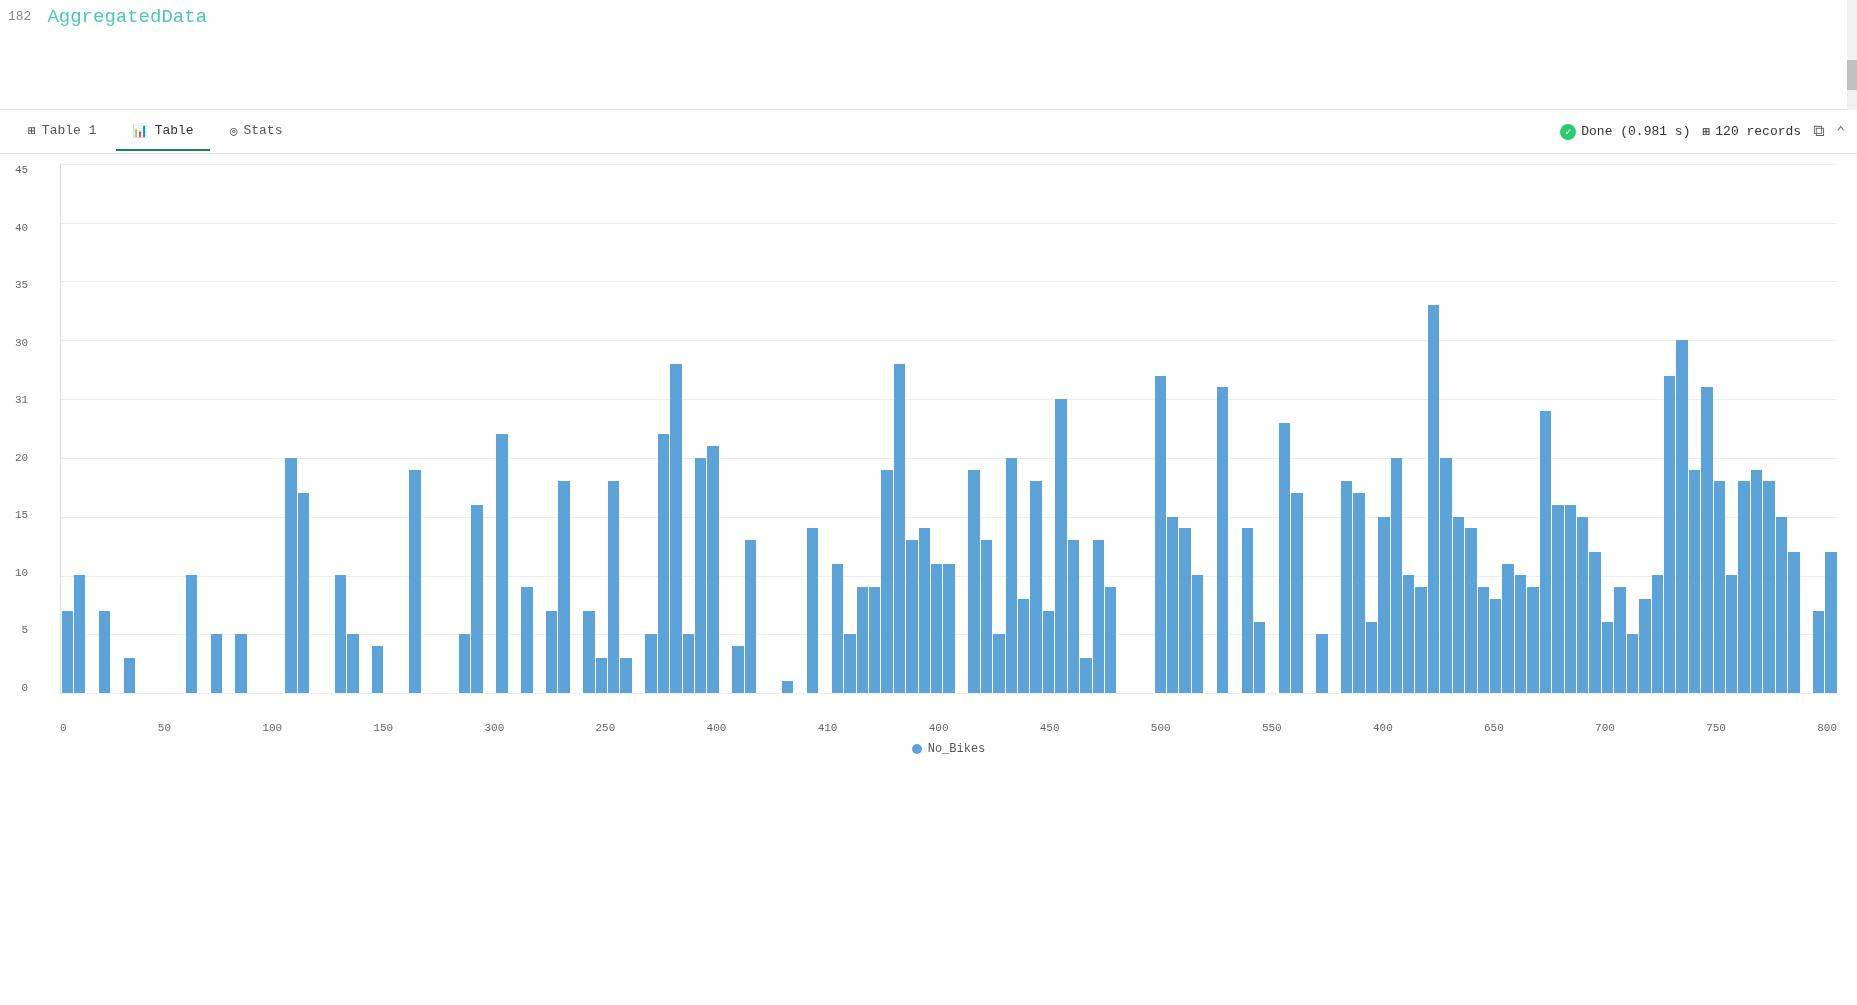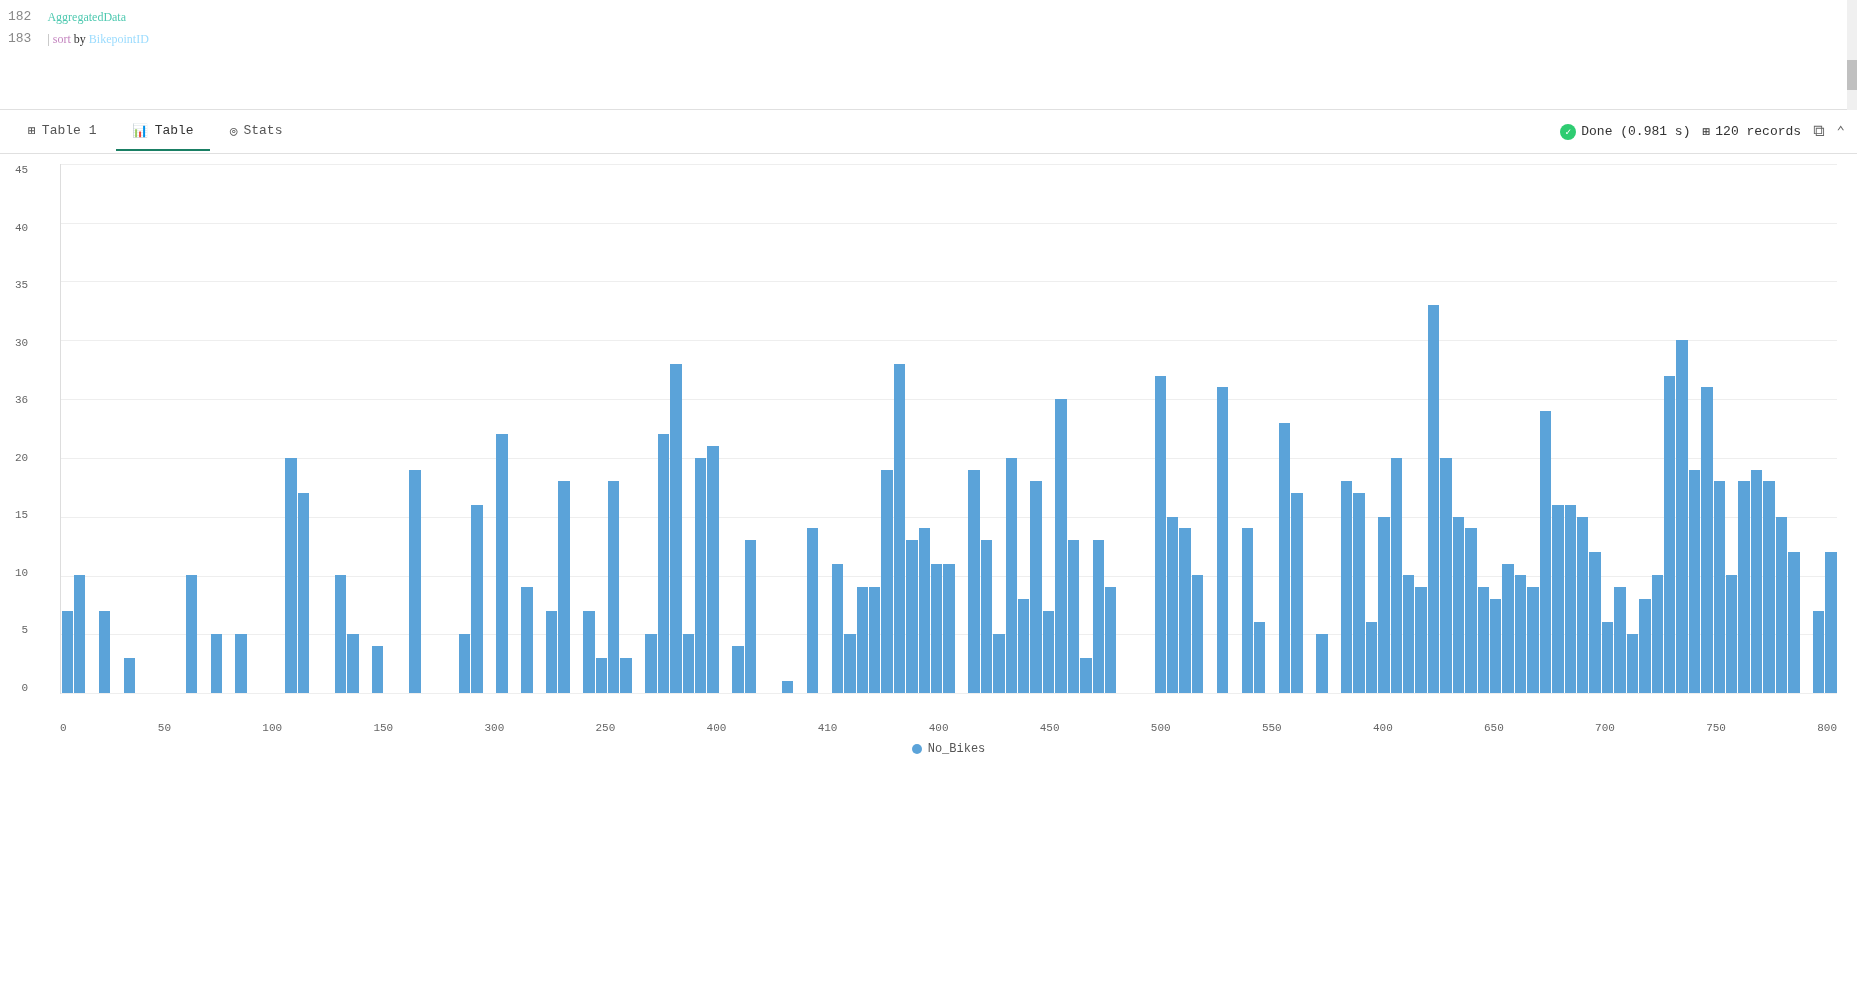--- a/index.html
+++ b/index.html
@@ -21,22 +21,21 @@
     .line-number {
       color: #888;
       min-width: 36px;
       text-align: right;
       padding-right: 16px;
       user-select: none;
       font-size: 13px;
     }
     .code-content {
       flex: 1;
-      font-size: 12px;
-      font-family: Liberation Serif, serif;
+      font-size: 19px;
     }
     .kw-green { color: #4ec9b0; }
     .kw-orange { color: #ce9178; }
     .kw-blue { color: #569cd6; }
     .kw-purple { color: #c586c0; }
     .kw-cyan { color: #9cdcfe; }
     .cursor {
       display: inline-block;
       width: 2px;
       height: 14px;
@@ -226,26 +225,20 @@
 <body>
 
 <div class="editor-wrapper">
   <div class="code-editor">
     <div class="code-line">
       <span class="line-number">182</span>
       <span class="code-content">
         <span class="kw-green">AggregatedData</span>
       </span>
     </div>
-    <div class="code-line">
-      <span class="line-number">183</span>
-      <span class="code-content">
-        <span style="color:#aaa">| </span><span class="kw-purple">sort</span> by <span class="kw-cyan">BikepointID</span>
-      </span>
-    </div>
   </div>
   <div class="editor-scrollbar">
     <div class="editor-scrollbar-thumb"></div>
   </div>
 </div>
 
 <div class="results-area">
   <div class="tabs-bar">
     <div class="tab">
       <span class="tab-icon">⊞</span>
@@ -274,21 +267,21 @@
     </div>
   </div>
 
   <div class="chart-container">
     <div class="chart-inner">
       <div class="y-axis-labels">
         <span>45</span>
         <span>40</span>
         <span>35</span>
         <span>30</span>
-        <span>36</span>
+        <span>31</span>
         <span>20</span>
         <span>15</span>
         <span>10</span>
         <span>5</span>
         <span>0</span>
       </div>
 
       <div class="chart-plot">
         <div class="grid-lines">
           <div class="grid-line" style="top:0%"></div>

